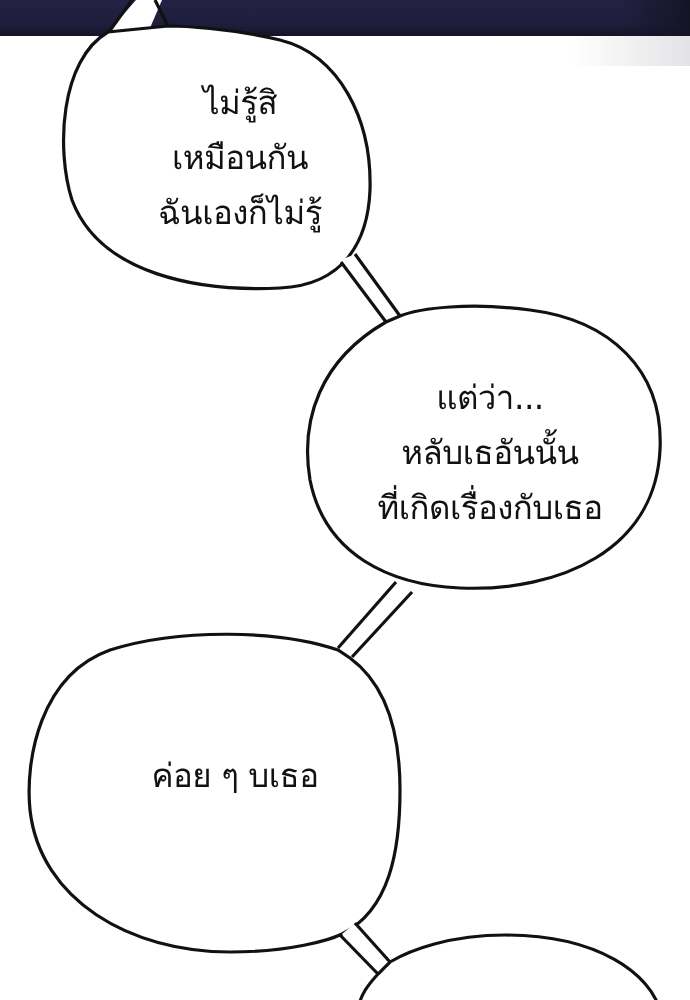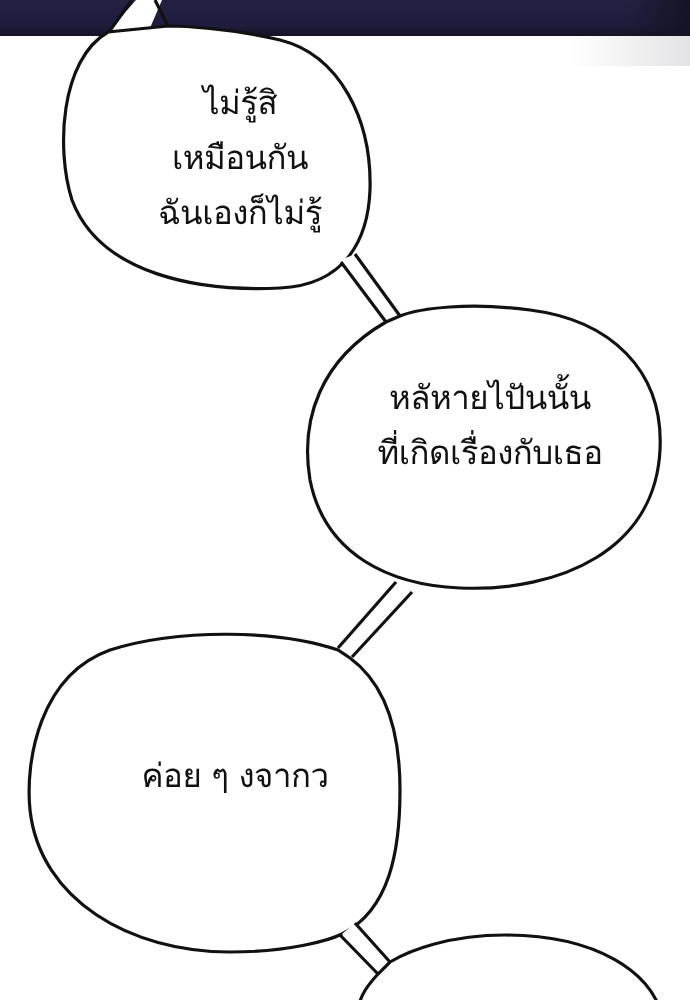--- a/index.html
+++ b/index.html
@@ -89,19 +89,20 @@
   </g>
 </svg>
 
 <div class="bubble-text" style="left:140px; top:75px; width:200px;">
   <div>ไม่รู้สิ</div>
   <div>เหมือนกัน</div>
   <div>ฉันเองก็ไม่รู้</div>
 </div>
 
 <div class="bubble-text" style="left:360px; top:370px; width:260px;">
-  <div>หลัหายไปันนั้น</div>
+  <div>แต่ว่า...</div>
+  <div>หลับเธอันนั้น</div>
   <div>ที่เกิดเรื่องกับเธอ</div>
 </div>
 
 <div class="bubble-text" style="left:110px; top:748px; width:250px; line-height:56px;">
-  <div>ค่อย ๆ งจากว</div>
+  <div>ค่อย ๆ บเธอ</div>
 </div>
 
 </body></html>

